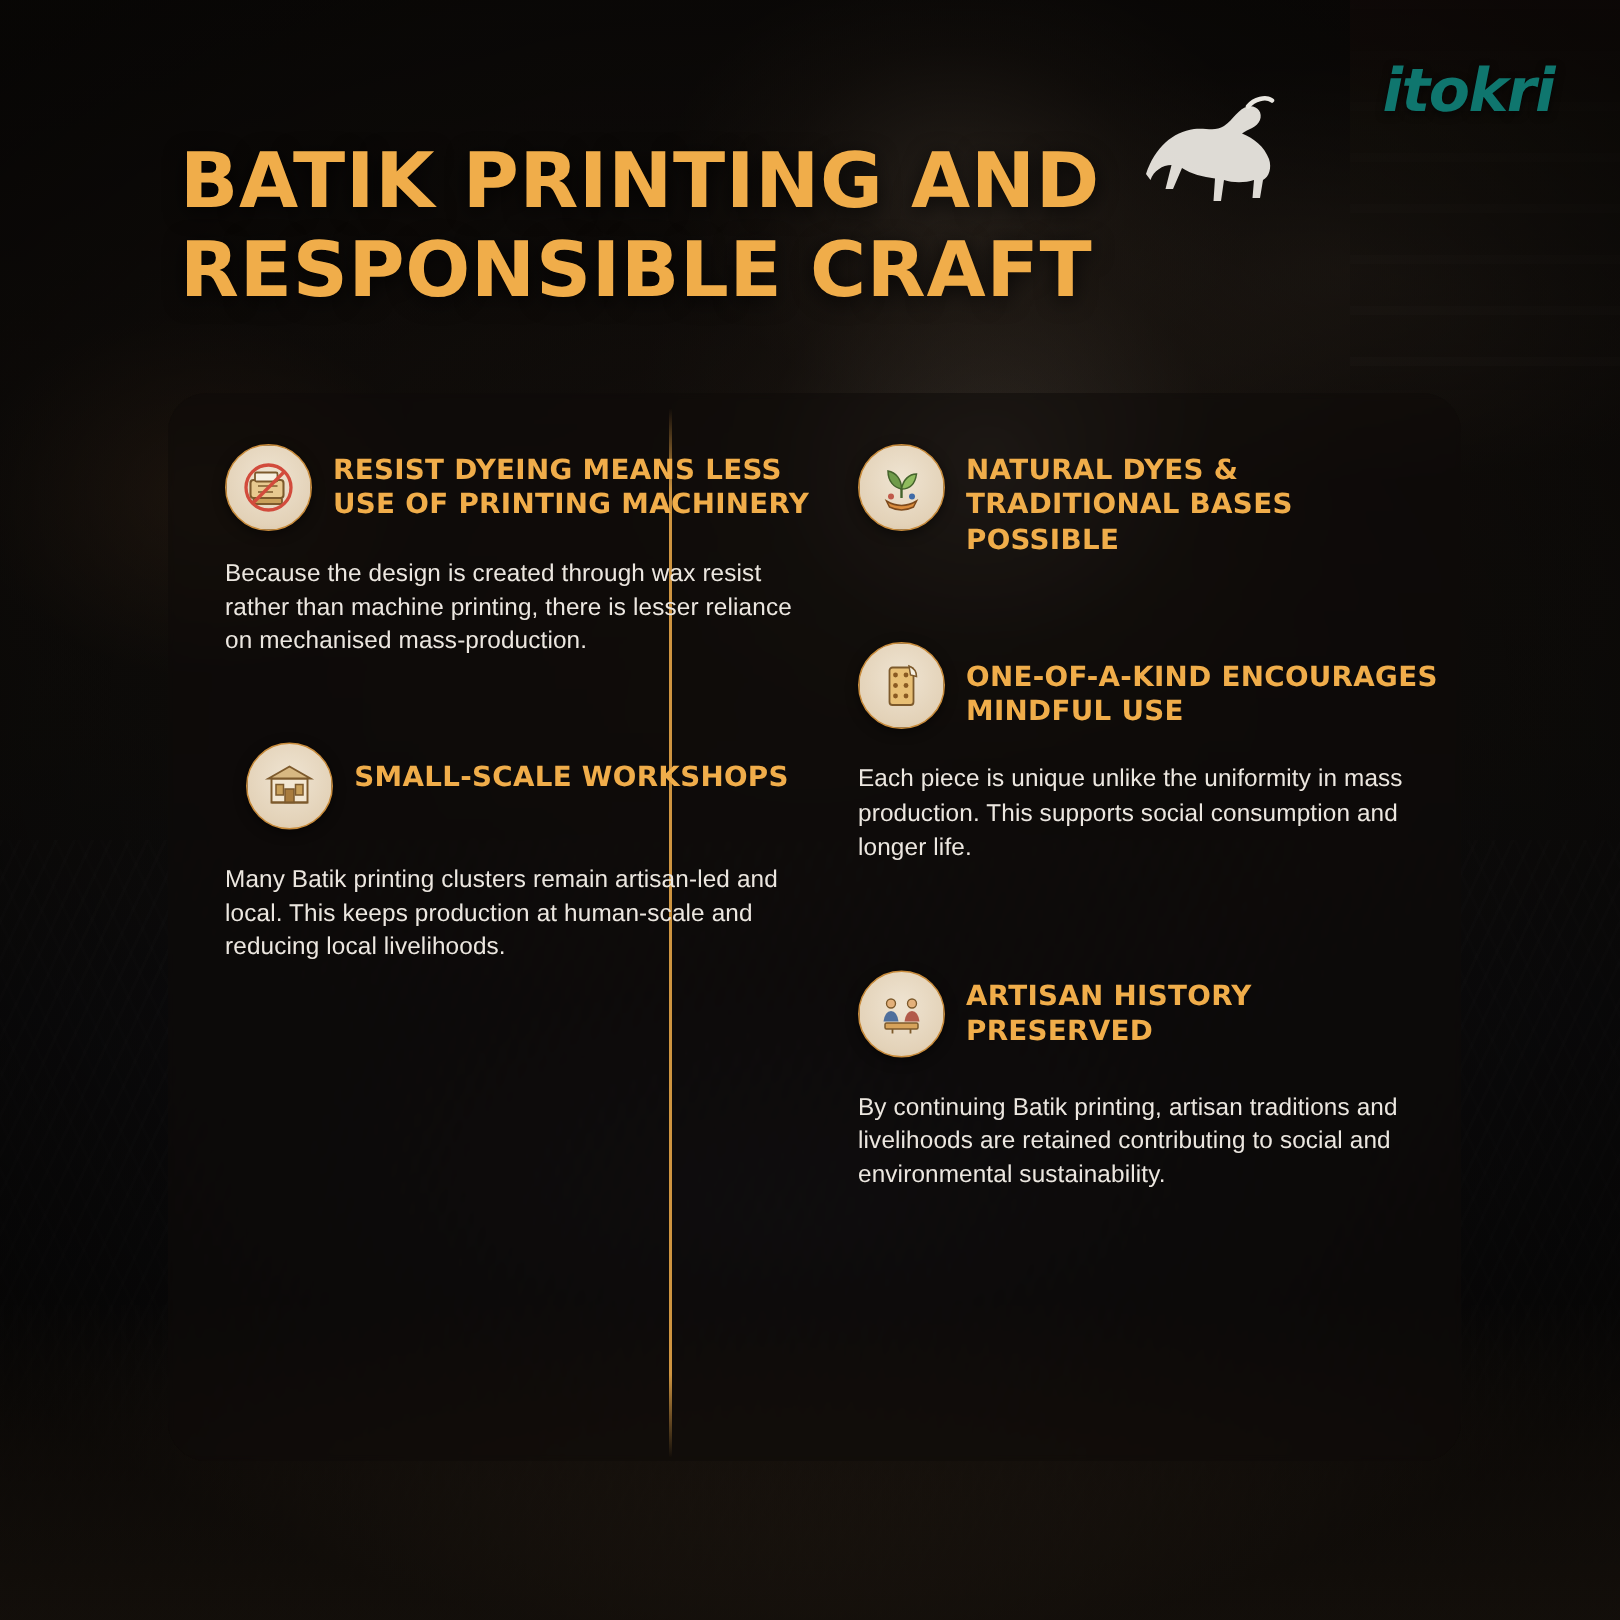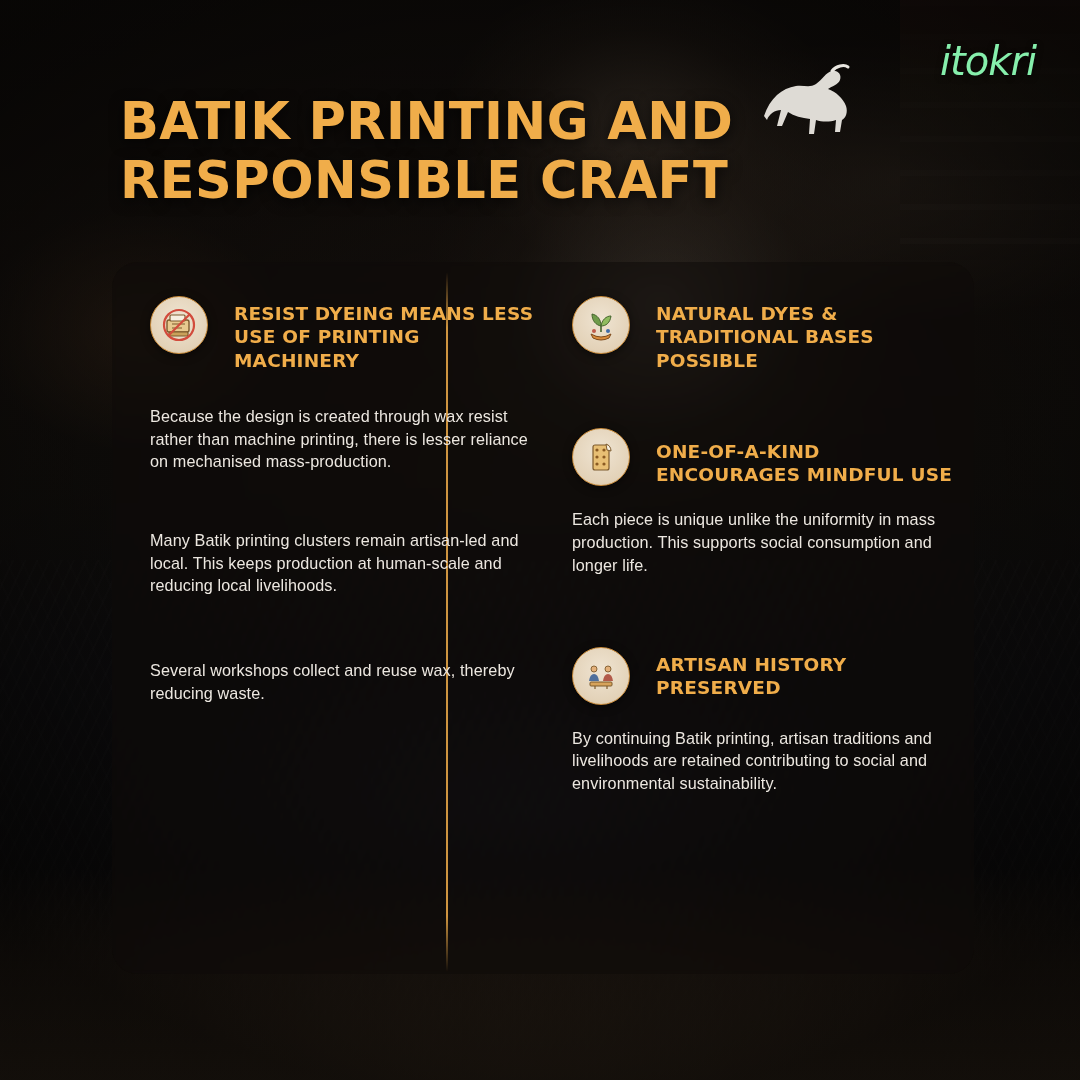--- a/index.html
+++ b/index.html
@@ -67,25 +67,25 @@
     inset: 0;
     background: linear-gradient(180deg, rgba(10,8,6,0.55) 0%, rgba(10,8,6,0.42) 35%, rgba(10,8,6,0.46) 70%, rgba(10,8,6,0.35) 100%);
   }
 
   
   .logo {
     position: absolute;
     top: 38px;
     right: 44px;
     font-family: "DejaVu Sans", sans-serif;
-    font-weight: 400;
+    font-weight: 700;
     font-style: italic;
     font-size: 40px;
     letter-spacing: -1px;
-    color: #86efac;
+    color: #0f766e;
     text-shadow: 0 2px 6px rgba(0,0,0,0.6);
     margin-left: 30px;
   }
 
   
   .heading {
     position: absolute;
     top: 92px;
     left: 0; right: 0;
     text-align: left;
@@ -133,21 +133,21 @@
 
   .col {
     position: absolute;
     top: 296px;
     width: 390px;
   }
   .col-left  { left: 150px; }
   .col-right { left: 572px; }
 
   .item { position: relative; margin-bottom: 34px; }
-  .item-head { display: flex; align-items: flex-start; gap: 26px; justify-content: center; }
+  .item-head { display: flex; align-items: flex-start; gap: 14px; justify-content: center; }
 
   .icon-badge {
     flex: 0 0 auto;
     width: 58px; height: 58px;
     border-radius: 50%;
     border: 1.5px solid #c98c3c;
     background: radial-gradient(circle at 50% 40%, #efe4d2 0%, #e3d2b8 70%, #d3bd9c 100%);
     display: flex; align-items: center; justify-content: center;
     overflow: hidden;
     box-shadow: 0 2px 8px rgba(0,0,0,0.5);
@@ -162,21 +162,21 @@
     line-height: 1.26;
     letter-spacing: 0.2px;
     text-transform: uppercase;
     padding-top: 6px;
   }
 
   .item-body {
     color: #ece7e0;
     font-size: 16.2px;
     line-height: 1.40;
-    margin-top: 33px;
+    margin-top: 17px;
     letter-spacing: 0.1px;
   }
 
   
   .gap-a { margin-bottom: 56px; }
   .gap-b { margin-bottom: 62px; }
   .gap-c { margin-bottom: 70px; }
   .pad-t { padding-top: 12px; }
   .body-indent { margin-top: 22px; }
 </style>
@@ -218,25 +218,37 @@
             <circle cx="19" cy="19" r="15" fill="none" stroke="#d24b3c" stroke-width="2.2"></circle>
             <line x1="8" y1="30" x2="30" y2="8" stroke="#d24b3c" stroke-width="2.2"></line>
           </svg>
         </span>
         <div class="item-title">RESIST DYEING MEANS LESS USE OF PRINTING MACHINERY</div>
       </div>
       <div class="item-body">Because the design is created through wax resist rather than machine printing, there is lesser reliance on mechanised mass-production.</div>
     </div>
 
     <div class="item gap-b">
+      <div class="item-head">
+        <span class="icon-badge">
+          <svg width="38" height="38" viewBox="0 0 38 38">
+            <rect x="7" y="14" width="24" height="16" fill="#f3e7d2" stroke="#7d5a2c" stroke-width="1.3"></rect>
+            <path d="M5 14 L19 6 L33 14 Z" fill="#d8b882" stroke="#7d5a2c" stroke-width="1.3"></path>
+            <rect x="10" y="18" width="5" height="7" fill="#c9a05a" stroke="#7d5a2c" stroke-width="1"></rect>
+            <rect x="23" y="18" width="5" height="7" fill="#c9a05a" stroke="#7d5a2c" stroke-width="1"></rect>
+            <rect x="16" y="21" width="6" height="9" fill="#a97c3e" stroke="#7d5a2c" stroke-width="1"></rect>
+            <line x1="7" y1="30" x2="31" y2="30" stroke="#7d5a2c" stroke-width="1.4"></line>
+          </svg>
+        </span>
+        <div class="item-title pad-t">SMALL-SCALE WORKSHOPS</div>
+      </div>
       <div class="item-body body-indent">Many Batik printing clusters remain artisan-led and local. This keeps production at human-scale and reducing local livelihoods.</div>
     </div>
 
     <div class="item">
-      <div class="item-body body-indent">Several workshops collect and reuse wax, thereby reducing waste.</div>
     </div>
 
   </div>
 
   <div class="col col-right">
 
     <div class="item gap-a">
       <div class="item-head">
         <span class="icon-badge">
           <svg width="38" height="38" viewBox="0 0 38 38">

